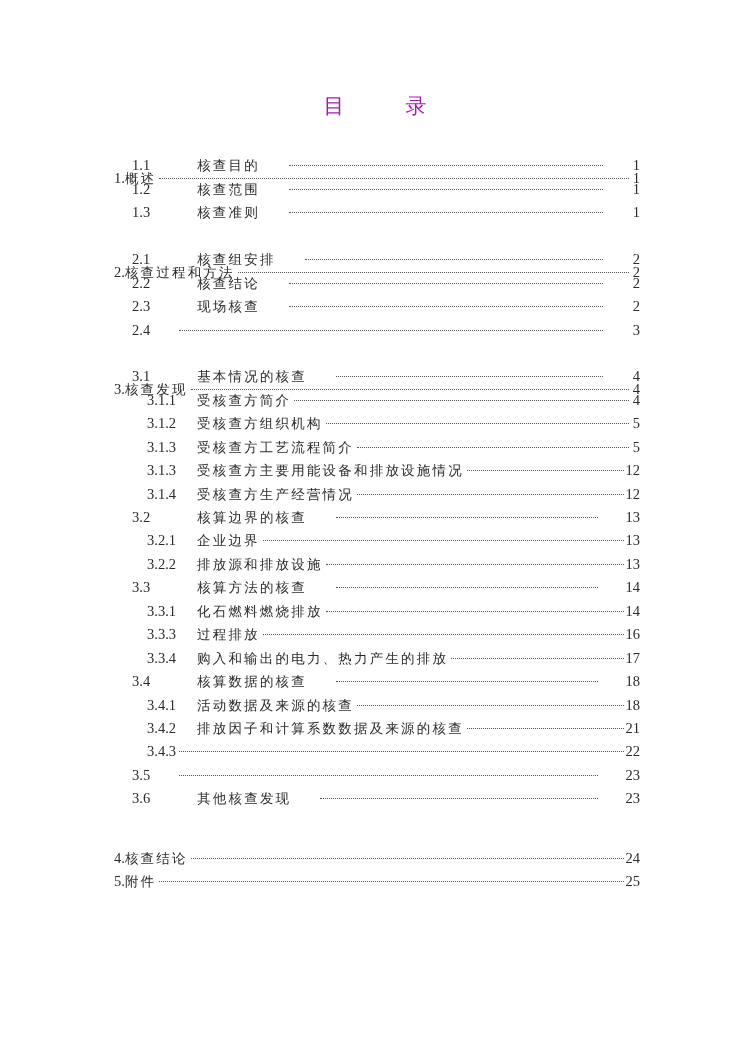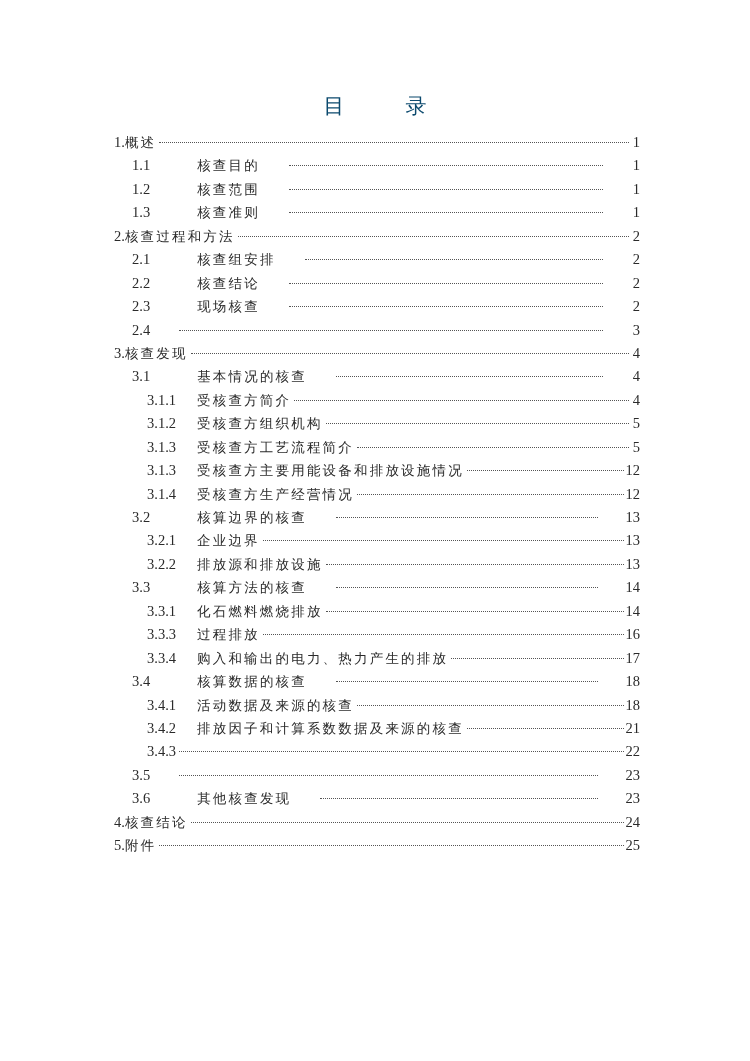--- a/index.html
+++ b/index.html
@@ -1,28 +1,28 @@
 <!DOCTYPE html>
 <html><head>
   <meta charset="utf-8">
   <style>
     html, body { margin: 0; padding: 0; background: #ffffff; }
     body { width: 750px; height: 1061px; position: relative; overflow: hidden;
            font-family: "DejaVu Serif", "Liberation Serif", serif; color: #2a2a2a; }
     .page-title { position: absolute; top: 92px; left: 0; width: 750px; text-align: center;
-                  font-size: 21px; letter-spacing: 20px; text-indent: 20px; color: #0c4a6e; }
+                  font-size: 21px; letter-spacing: 20px; text-indent: 20px; color: #a21caf; }
     .toc { position: absolute; top: 131px; left: 114px; width: 526px; }
     .toc-row { display: flex; align-items: baseline; height: 23.45px; line-height: 23.45px;
                font-size: 13.5px; white-space: nowrap; }
     .toc-row.l1 { padding-left: 0; }
     .toc-row.l2 { padding-left: 18px; gap: 26px; }
     .toc-row.l3 { padding-left: 33px; justify-content: flex-end; }
     .toc-num { font-family: "Liberation Serif", serif; font-size: 14.5px; }
     .toc-text { letter-spacing: 2.2px; margin-left: 21px; }
-    .l1 .toc-num + .toc-text { margin-left: 0; }
+    .l1 .toc-num + .toc-text { margin-left: 0; margin-top: 36px; }
     .toc-leader { flex: 1; margin: 0 2px 0 3px; border-bottom: 1.4px dotted #555; height: 0;
                   transform: translateY(-4px); }
     .toc-page { font-family: "Liberation Serif", serif; font-size: 14.5px; min-width: 9px; text-align: right; }
   </style>
 </head>
 <body>
 
 <div class="page-title">目　录</div>
 
 <div class="toc" id="toc">

